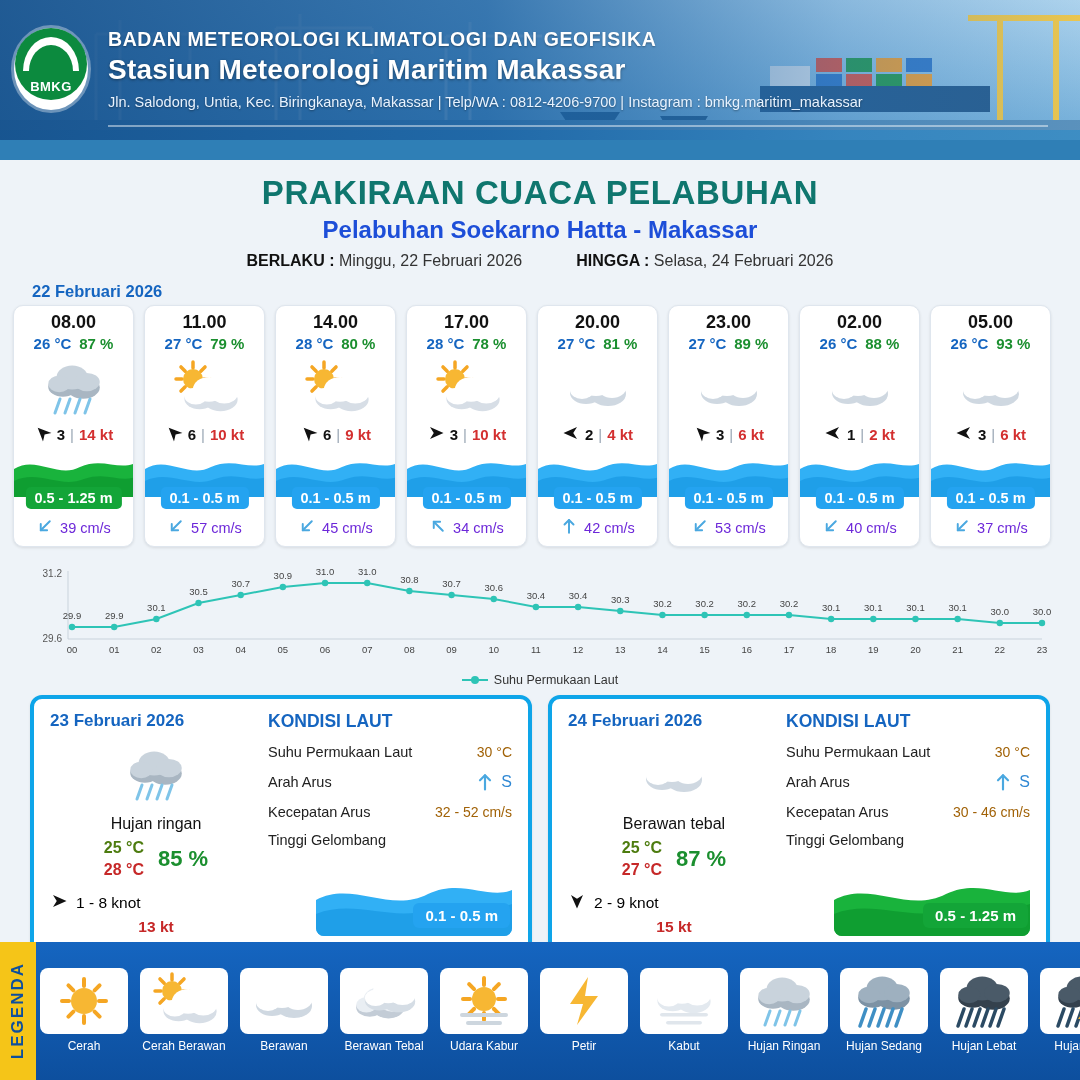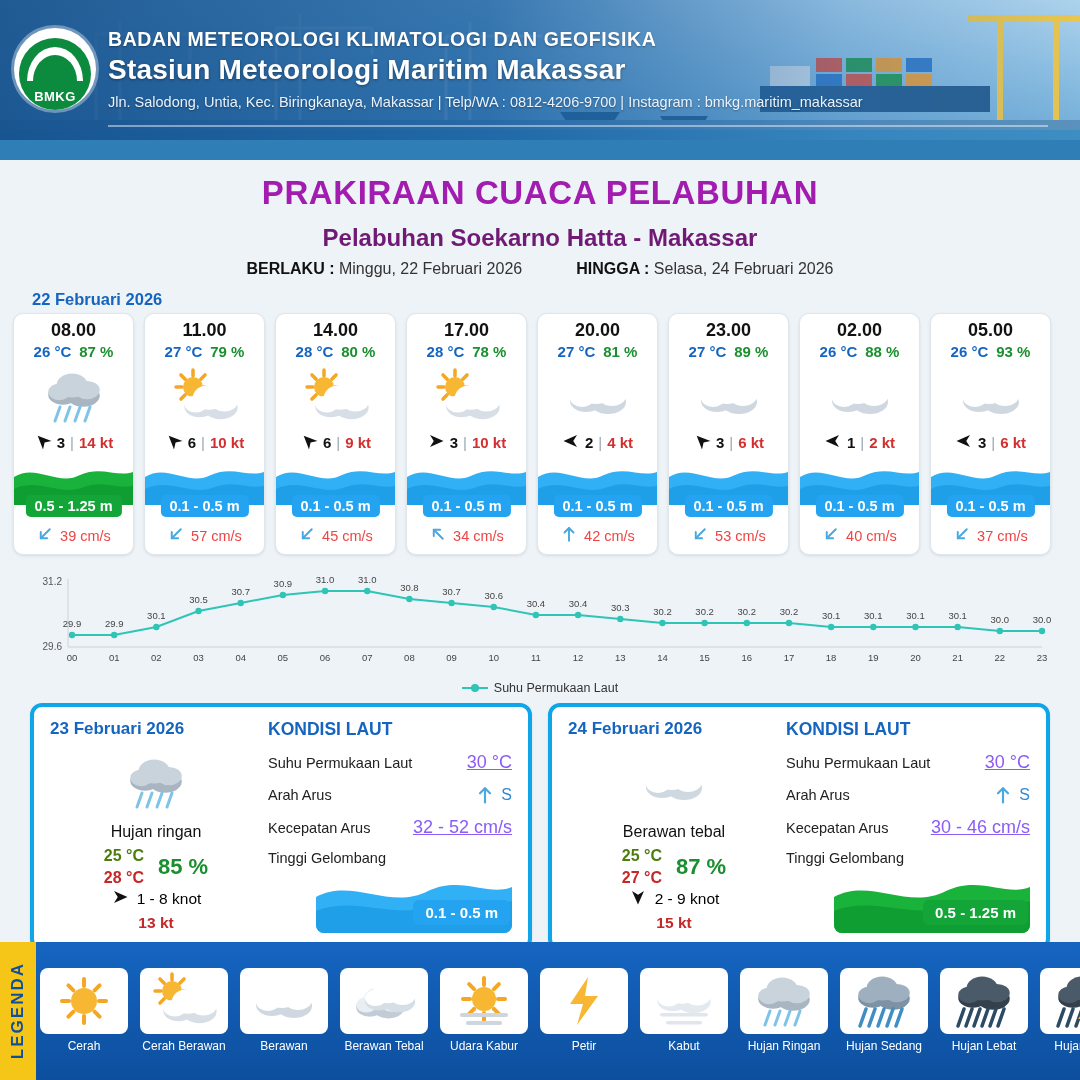--- a/index.html
+++ b/index.html
@@ -18,23 +18,23 @@
     background: linear-gradient(180deg, #9fc6e6 0%, #7fb4de 45%, #5f9fd0 100%);
     overflow: hidden;
   }
   .header-art { position: absolute; inset: 0; }
   .header-overlay {
     position: absolute; left: 0; top: 0; width: 1080px; height: 140px;
     background: linear-gradient(90deg, rgba(20,80,140,0.92) 0%, rgba(25,95,160,0.80) 45%, rgba(30,105,175,0.28) 78%, rgba(30,105,175,0.04) 100%);
   }
   .logo {
     position: absolute; left: 14px; top: 28px;
-    width: 82px; height: 82px; border-radius: 50%;
+    width: 74px; height: 82px; border-radius: 50%;
     background: #ffffff;
-    display: flex; align-items: flex-end; justify-content: center;
+    display: flex; align-items: flex-start; justify-content: center;
     box-shadow: 0 0 0 3px rgba(255,255,255,0.35);
   }
   .logo-inner {
     width: 72px; height: 72px; border-radius: 50%;
     background: #0c8a3e;
     display: flex; flex-direction: column; align-items: center; justify-content: flex-end;
     padding-bottom: 6px;
     position: relative; overflow: hidden;
   }
   .logo-inner .arc {
@@ -63,22 +63,22 @@
     color: #e8f3ff; font-size: 14.5px; margin-top: 8px;
     text-shadow: 0 1px 2px rgba(0,0,0,.4);
   }
   .head-rule {
     position: absolute; left: 108px; top: 125px; width: 940px; height: 2px;
     background: rgba(255,255,255,.45);
   }
 
   
   .titles { text-align: center; padding-top: 14px; }
-  .t1 { color: #a21caf; font-size: 33px; font-weight: bold; letter-spacing: .6px; }
-  .t2 { color: #701a75; font-size: 24px; font-weight: bold; margin-top: 12px; }
+  .t1 { color: #0f766e; font-size: 33px; font-weight: bold; letter-spacing: .6px; }
+  .t2 { color: #1d4ed8; font-size: 24px; font-weight: bold; margin-top: 4px; }
   .valid-row {
     margin-top: 8px; display: flex; justify-content: center; gap: 54px;
     font-size: 16px; color: #333;
   }
   .valid-row b { color: #111; }
 
   
   .daylabel {
     margin: 12px 0 4px 32px;
     color: #1565c0; font-size: 16.5px; font-weight: bold;
@@ -121,21 +121,21 @@
     position: absolute; left: 50%; transform: translateX(-50%);
     bottom: -12px;
     padding: 3px 9px; border-radius: 5px; color: #fff;
     font-size: 14.5px; font-weight: bold; white-space: nowrap;
   }
   .pill-blue { background: #24a3f0; }
   .pill-green { background: #13a538; }
   .card-cur {
     margin-top: 20px;
     display: flex; align-items: center; justify-content: center; gap: 6px;
-    font-size: 14.5px; color: #ef4444; padding-bottom: 8px;
+    font-size: 14.5px; color: #6d28d9; padding-bottom: 8px;
   }
 
   
   .chart-wrap {
     margin: 14px 24px 0; position: relative; height: 110px;
   }
   .legend-sst {
     text-align: center; font-size: 12.5px; color: #333; margin-top: 2px;
     display: flex; align-items: center; justify-content: center; gap: 6px;
   }
@@ -155,26 +155,26 @@
   }
   .p-left { width: 212px; text-align: center; }
   .p-date { color: #1565c0; font-size: 17px; font-weight: bold; text-align: left; }
   .p-icon { height: 76px; display: flex; align-items: center; justify-content: center; margin-top: 6px; }
   .p-cond { font-size: 16px; color: #111; margin-top: 2px; }
   .p-tt { display: flex; align-items: center; justify-content: center; gap: 14px; margin-top: 4px; }
   .p-temps { font-size: 16px; font-weight: bold; line-height: 1.35; }
   .p-tmin { color: #4d7c0f; }
   .p-tmax { color: #c62828; }
   .p-hum { color: #1b8f2f; font-size: 22px; font-weight: bold; }
-  .p-wind { display: flex; align-items: center; justify-content: center; gap: 8px; font-size: 15.5px; }
+  .p-wind { display: flex; align-items: center; justify-content: flex-start; gap: 8px; margin-top: 12px; font-size: 15.5px; }
   .p-gust { color: #c62828; font-size: 15.5px; font-weight: bold; margin-top: 4px; }
   .p-right { flex: 1; padding-left: 6px; position: relative; }
   .p-title { color: #1565c0; font-size: 17.5px; font-weight: bold; }
   .p-row { display: flex; align-items: center; justify-content: space-between; margin-top: 12px; font-size: 14.5px; color: #222; }
-  .p-val { color: #8b5cf6; font-size: 18px; text-decoration: underline; }
+  .p-val { color: #a16207; font-size: 14px; }
   .p-arrowval { display: flex; align-items: center; gap: 6px; color: #2f88d4; font-size: 16px; }
   .p-wavepill {
     position: absolute; right: 2px; bottom: 8px;
     padding: 4px 12px; border-radius: 6px; color: #fff; font-weight: bold; font-size: 15px;
   }
   .p-wavebg { position: absolute; right: 0; bottom: 0; width: 196px; height: 62px; overflow: hidden; border-radius: 8px; }
 
   
   .legend {
     position: absolute; left: 0; bottom: 0; width: 1080px; height: 138px;

